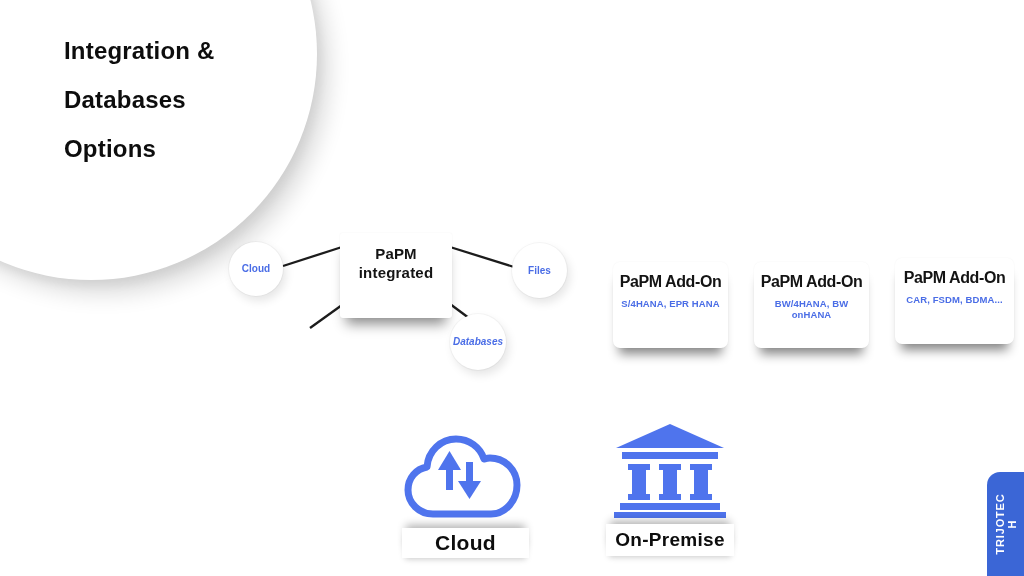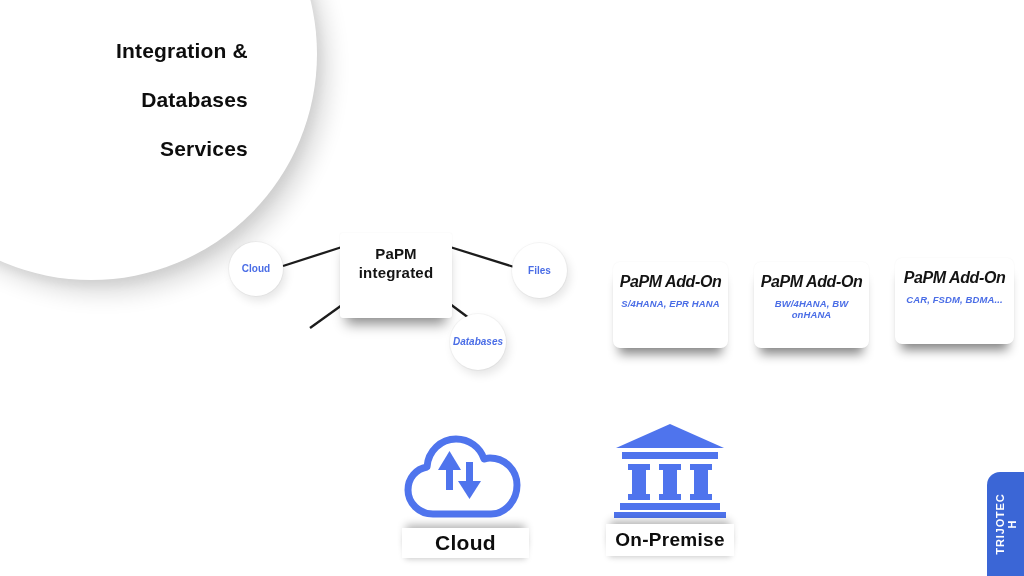--- a/index.html
+++ b/index.html
@@ -7,22 +7,22 @@
     position:relative;width:1024px;height:576px;overflow:hidden;background:#ffffff;
     font-family:"Liberation Sans",sans-serif;
   }
   
   .title-circle{
     position:absolute;left:-135px;top:-172px;width:452px;height:452px;border-radius:50%;
     background:#ffffff;
     box-shadow:12px 14px 22px rgba(0,0,0,0.14), 4px 6px 10px rgba(0,0,0,0.06);
   }
   .title-block{
-    position:absolute;left:56px;top:26px;width:192px;text-align:right;
-    color:#0d0d0d;font-weight:bold;font-size:21px;line-height:49px;letter-spacing:0.2px;
+    position:absolute;left:64px;top:26px;width:192px;text-align:left;
+    color:#0d0d0d;font-weight:bold;font-size:24px;line-height:49px;letter-spacing:0.2px;
   }
   
   .lines-svg{position:absolute;left:0;top:0;width:1024px;height:576px;z-index:1;pointer-events:none;}
   
   .papm-box{
     position:absolute;left:340px;top:233px;width:112px;height:85px;background:#ffffff;
     border-radius:3px;z-index:2;
     box-shadow:0 12px 12px -6px rgba(0,0,0,0.45), 0 0 2px rgba(0,0,0,0.06);
     display:flex;justify-content:center;
   }
@@ -39,21 +39,20 @@
   }
   .node-excel{left:229px;top:242px;width:54px;height:54px;}
   .node-files{left:512px;top:243px;width:55px;height:55px;}
   .node-web{left:263px;top:316px;width:56px;height:56px;}
   .node-db{left:450px;top:314px;width:56px;height:56px;font-style:italic;}
   
   .addon-card{
     position:absolute;width:115px;height:86px;background:#ffffff;border-radius:7px;z-index:2;
     box-shadow:0 12px 11px -6px rgba(0,0,0,0.48), 0 0 2px rgba(0,0,0,0.05);
     text-align:center;
-    font-style:italic;
   }
   .addon-card .card-title{
     margin-top:11px;color:#141414;font-weight:bold;font-size:16px;letter-spacing:-0.4px;
   }
   .addon-card .card-subtitle{
     margin-top:7px;color:#4a6de6;font-weight:bold;font-size:9.5px;letter-spacing:0.1px;
   }
   .card-1{left:613px;top:262px;}
   .card-2{left:754px;top:262px;}
   .card-3{left:895px;top:258px;width:119px;}
@@ -81,21 +80,21 @@
 </style>
 </head>
 <body>
 
 <div class="page">
 
   <div class="title-circle"></div>
   <div class="title-block">
     <div>Integration &amp;</div>
     <div>Databases</div>
-    <div>Services</div>
+    <div>Options</div>
   </div>
 
   <svg class="lines-svg" viewBox="0 0 1024 576">
     <line x1="283" y1="266" x2="342" y2="247" stroke="#1c1c1c" stroke-width="2.3"></line>
     <line x1="450" y1="247" x2="514" y2="267" stroke="#1c1c1c" stroke-width="2.3"></line>
     <line x1="349" y1="300" x2="310" y2="328" stroke="#1c1c1c" stroke-width="2.3"></line>
     <line x1="446" y1="301" x2="477" y2="324" stroke="#1c1c1c" stroke-width="2.3"></line>
   </svg>
 
   <div class="papm-box">

